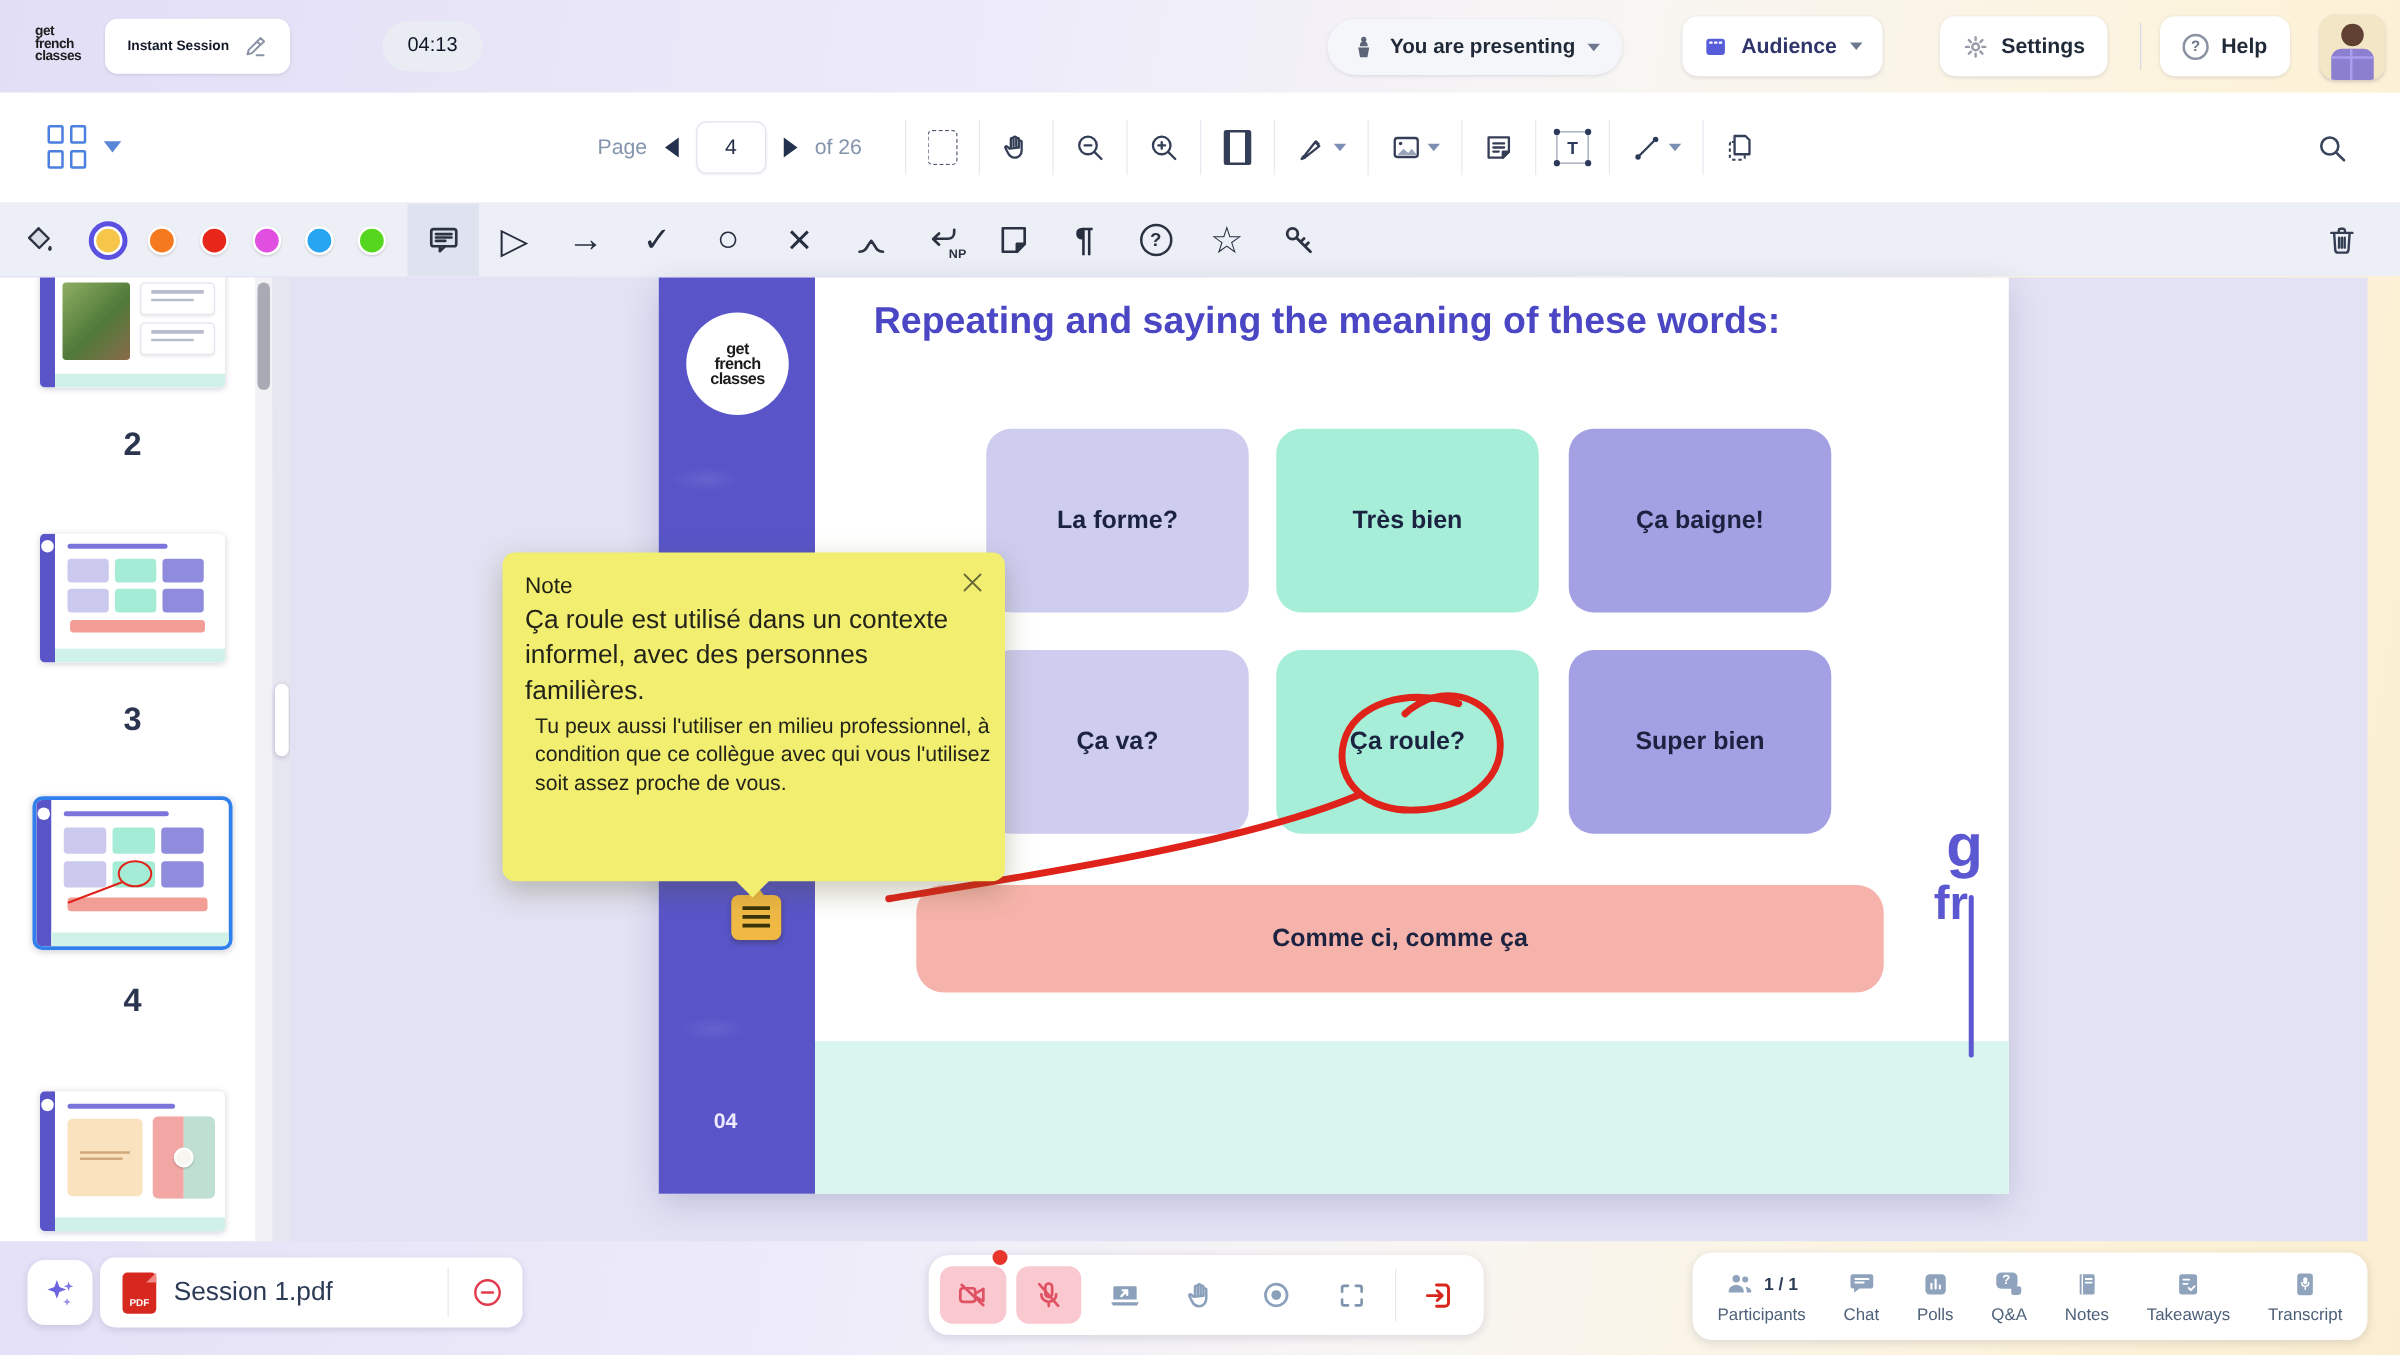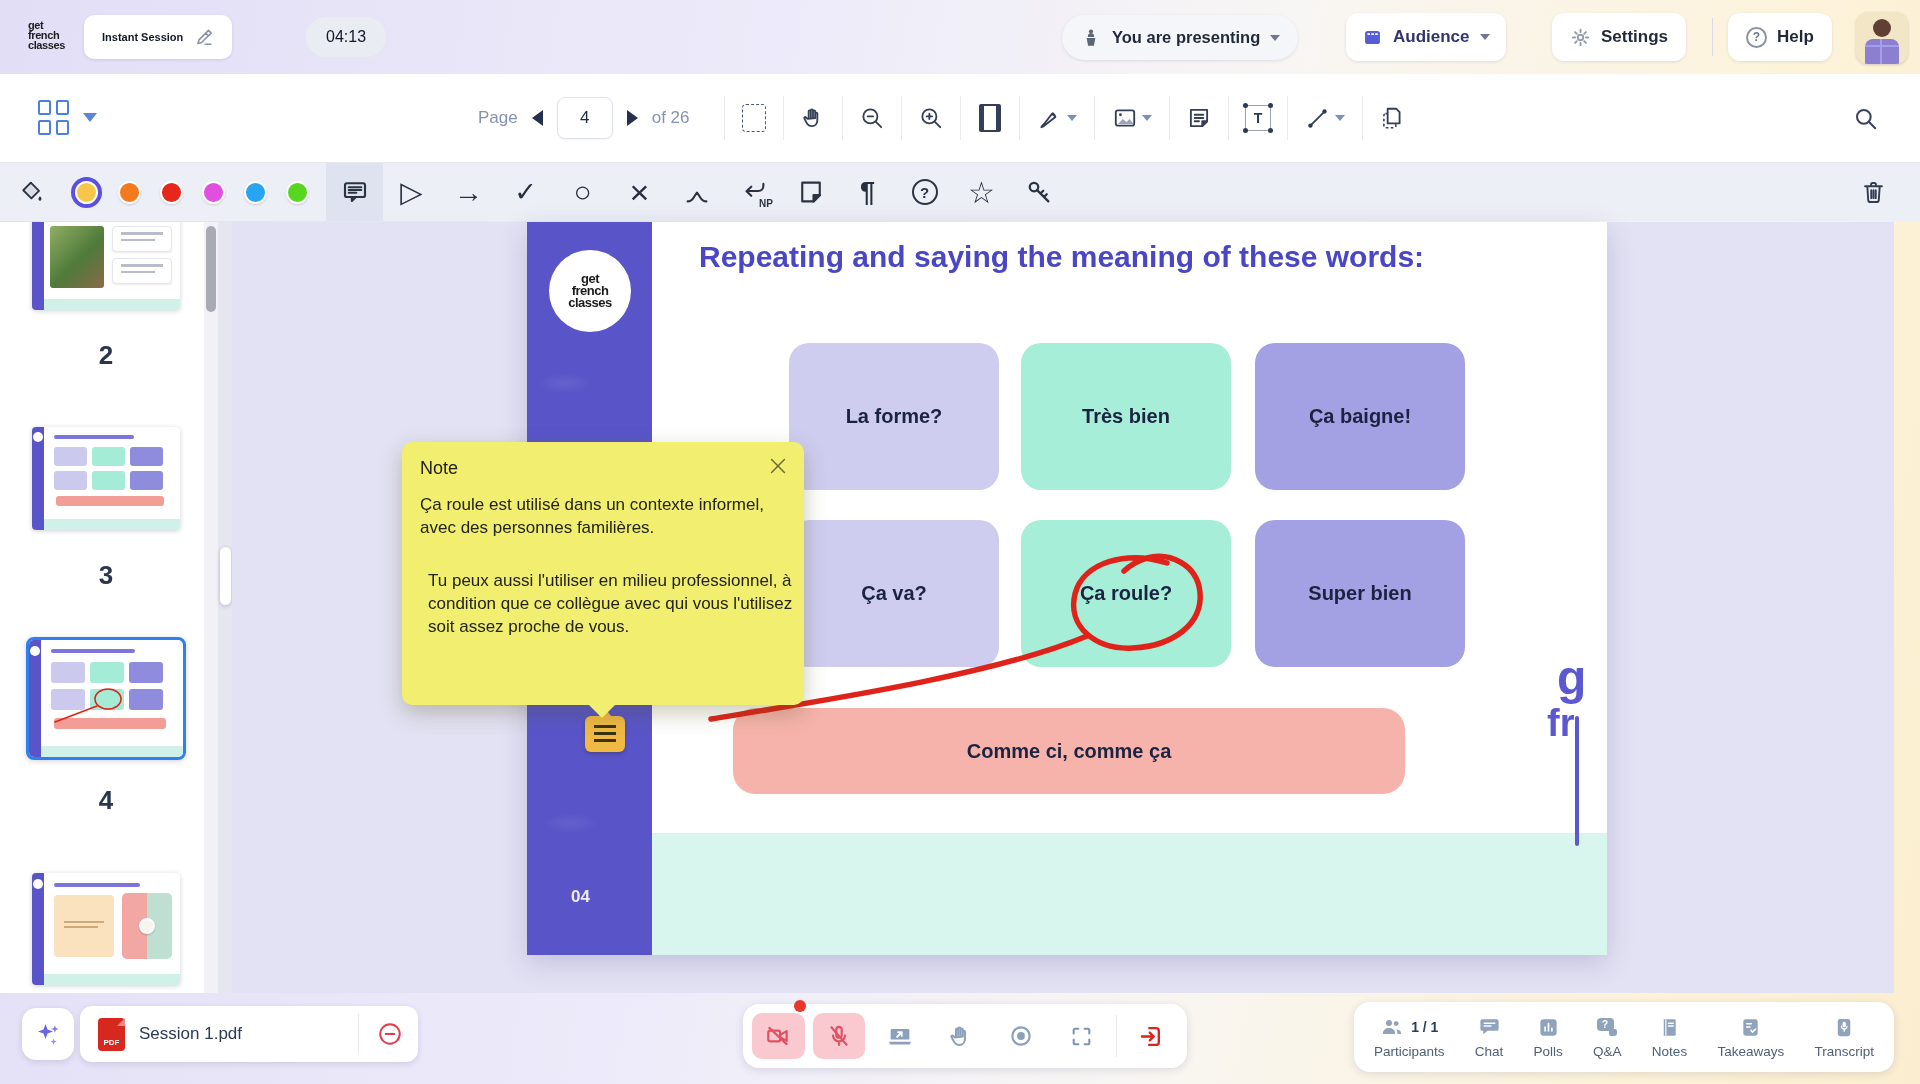--- a/index.html
+++ b/index.html
@@ -410,21 +410,21 @@
     <div class="card lav" style="left:262px;top:298px">
         <span>Ça va?</span>
       </div>
     <div class="card mnt" style="left:494px;top:298px">
         <span>Ça roule?</span>
       </div>
     <div class="card pur" style="left:728px;top:298px">
         <span>Super bien</span>
       </div>
 
-    <div style="position:absolute;left:206px;top:486px;width:672px;height:86px;border-radius:22px;background:#f6b3ab;display:flex;align-items:center;justify-content:center;font-size:20px;font-weight:600;color:#1c2340">
+    <div style="position:absolute;left:206px;top:486px;width:774px;height:86px;border-radius:22px;background:#f6b3ab;display:flex;align-items:center;justify-content:center;font-size:20px;font-weight:600;color:#1c2340">
       <span>Comme ci, comme ça</span>
     </div>
 
     <div style="position:absolute;left:1002px;top:428px;width:60px;height:300px;color:#5b58d2">
       <span style="position:absolute;left:28px;top:0;font-size:48px;font-weight:700">g</span>
       <span style="position:absolute;left:18px;top:52px;font-size:38px;font-weight:700">fr</span>
       <i style="position:absolute;left:46px;top:66px;width:4px;height:130px;border-radius:2px;background:#5b58d2"></i>
     </div>
 
     <svg width="1080" height="734" viewBox="0 0 1080 734" style="position:absolute;left:0;top:0;pointer-events:none" fill="none" stroke="#e0231a" stroke-width="5.5" stroke-linecap="round">
@@ -441,38 +441,38 @@
   </div>
 
   <div style="position:absolute;left:402px;top:442px;width:402px;height:263px;background:#f1ee70;border-radius:10px;box-shadow:0 8px 22px rgba(80,80,30,.30);z-index:20">
     <i style="position:absolute;left:186px;bottom:-13px;width:0;height:0;border-left:14px solid transparent;border-right:14px solid transparent;border-top:14px solid #f1ee70"></i>
     <div style="position:absolute;left:18px;top:16px;font-size:18px;font-weight:400;color:#1f1f14">Note</div>
     <div class="ic" style="position:absolute;right:12px;top:10px;width:28px;height:28px">
       <svg width="22" height="22" viewBox="0 0 24 24" stroke="#6b6b35" stroke-width="1.6" fill="none" stroke-linecap="round">
           <path d="M5 5l14 14M19 5L5 19"></path>
         </svg>
     </div>
-    <div style="position:absolute;left:18px;top:52px;width:366px;font-size:17px;line-height:1.35;color:#23231a">Ça roule est utilisé dans un contexte informel, avec des personnes familières.</div>
+    <div style="position:absolute;left:18px;top:40px;width:366px;font-size:21px;line-height:1.35;color:#23231a">Ça roule est utilisé dans un contexte informel, avec des personnes familières.</div>
     <div style="position:absolute;left:26px;top:128px;width:370px;font-size:17px;line-height:1.35;color:#23231a">Tu peux aussi l'utiliser en milieu professionnel, à condition que ce collègue avec qui vous l'utilisez soit assez proche de vous.</div>
   </div>
 
   <div class="abs ic" style="left:22px;top:1008px;width:52px;height:52px;background:#fff;border-radius:14px;box-shadow:0 2px 6px rgba(40,40,90,.14)">
     <svg width="30" height="30" viewBox="0 0 24 24" fill="#6c63e0">
       <path d="M10 4l1.6 4.4L16 10l-4.4 1.6L10 16l-1.6-4.4L4 10l4.4-1.6z"></path>
       <path d="M17.5 5l.8 2.2 2.2.8-2.2.8-.8 2.2-.8-2.2-2.2-.8 2.2-.8z" opacity=".85"></path>
       <path d="M16.5 15.5l.7 1.8 1.8.7-1.8.7-.7 1.8-.7-1.8-1.8-.7 1.8-.7z" opacity=".7"></path>
     </svg>
   </div>
 
   <div class="abs" style="left:80px;top:1006px;width:338px;height:56px;background:#fff;border-radius:12px;box-shadow:0 2px 6px rgba(40,40,90,.14);display:flex;align-items:center">
     <div style="position:relative;margin-left:18px;width:27px;height:33px;background:#d7281f;border-radius:4px">
       <i style="position:absolute;right:0;top:0;width:0;height:0;border-left:8px solid transparent;border-bottom:8px solid #f08a84;border-top:0"></i>
       <span style="position:absolute;left:0;right:0;bottom:4px;text-align:center;font-size:8px;font-weight:700;color:#fff">PDF</span>
     </div>
-    <span style="margin-left:14px;font-size:17px;font-weight:500;color:#2b3a55">Session 1.pdf</span>
+    <span style="margin-left:14px;font-size:21px;font-weight:500;color:#2b3a55">Session 1.pdf</span>
     <i style="position:absolute;left:278px;top:8px;width:1px;height:40px;background:#e7e9f1"></i>
     <div class="ic" style="position:absolute;left:296px;top:14px;width:28px;height:28px">
       <svg width="26" height="26" viewBox="0 0 24 24" fill="none" stroke="#e23b4e" stroke-width="1.8" stroke-linecap="round">
           <circle cx="12" cy="12" r="9"></circle>
           <path d="M8 12h8"></path>
         </svg>
     </div>
   </div>
 
   <div class="abs" style="left:743px;top:1004px;width:444px;height:64px;background:#fff;border-radius:16px;box-shadow:0 2px 8px rgba(40,40,90,.14);display:flex;align-items:center;padding:0 9px;gap:8px">

